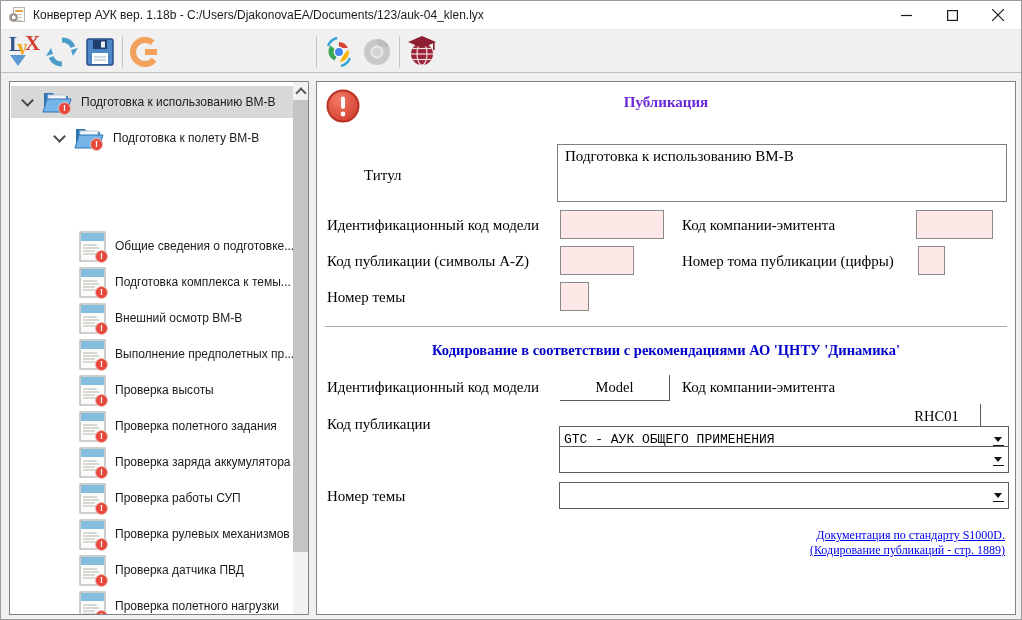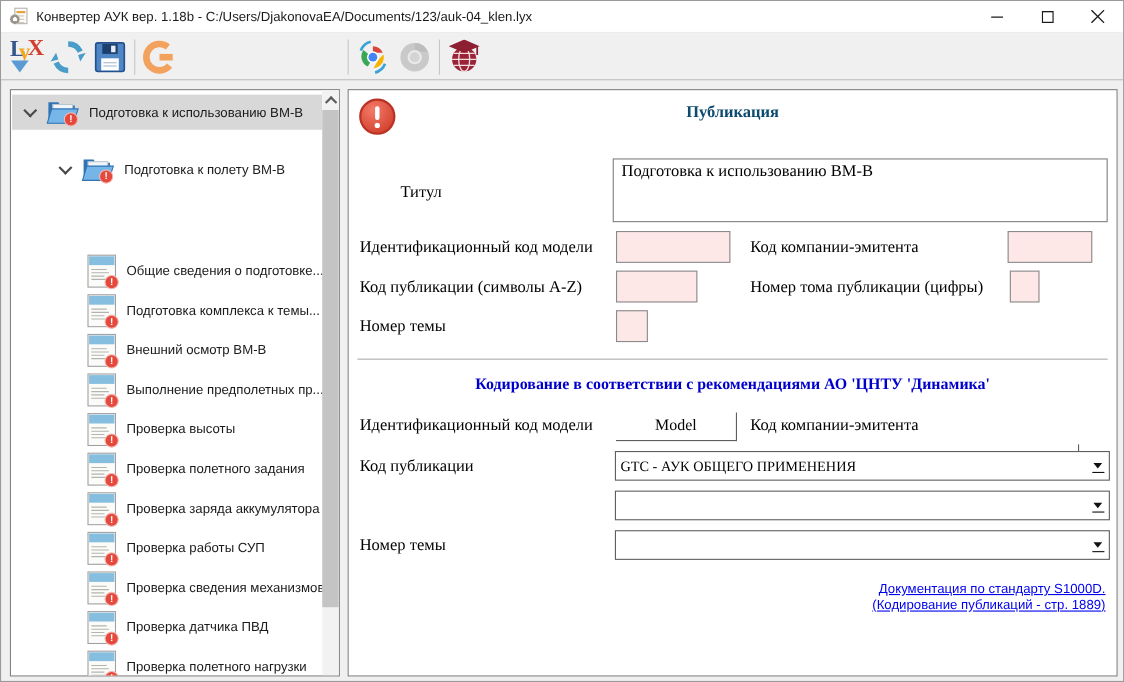--- a/index.html
+++ b/index.html
@@ -73,21 +73,21 @@
     border-right:1px solid #5e5e5e;border-bottom:1px solid #5e5e5e;
     font-family:"Liberation Serif",serif;font-size:14.5px;text-align:center;color:#000;padding:0;}
   .combo{position:absolute;left:242px;width:450px;height:27px;border:1px solid #5e5e5e;background:#fff;
     display:flex;align-items:center;}
   .combo-text{font-size:13px;padding-left:4px;white-space:nowrap;overflow:hidden;}
   .combo-arrow{margin-left:auto;margin-right:4px;position:relative;width:11px;height:12px;}
   .combo-arrow::before{content:"";position:absolute;left:1px;top:3px;width:0;height:0;
     border-left:4.5px solid transparent;border-right:4.5px solid transparent;border-top:5px solid #111;}
   .combo-arrow::after{content:"";position:absolute;left:0;bottom:0;width:11px;height:1px;background:#111;}
   .links{position:absolute;right:10px;top:446px;text-align:right;
-    font-family:Liberation Sans, sans-serif;font-size:12px;line-height:15px;}
+    font-family:Liberation Serif, serif;font-size:12px;line-height:15px;}
   .links a{color:#0000ee;text-decoration:underline;display:block;cursor:pointer;}
 </style>
 </head>
 <body>
 
 <div class="window">
 
   <div class="titlebar">
     <span class="app-icon">
       <span class="page">
@@ -195,21 +195,21 @@
         <svg class="folder-svg" width="32" height="26" viewBox="0 0 32 26">
           <path d="M3 4 h9 l2 3 h13 v16 h-24 z" fill="#2f74b5"></path>
           <rect x="7" y="6" width="18" height="14" fill="#f2f6fa" stroke="#b9c6d2"></rect>
           <path d="M6 10 h24 l-4 13 h-24 z" fill="#76b5e8" stroke="#2f74b5" stroke-width="1"></path>
         </svg>
         <span class="badge" style="left:17px;top:13px;"></span>
       </span>
       <span class="tree-label" style="left:70px;">Подготовка к использованию ВМ-В</span>
     </div>
 
-    <div class="tree-row" style="top:56px;">
+    <div class="tree-row" style="top:40px;">
       <span class="chev" style="left:44px;"></span>
       <span class="node-icon" style="left:62px;top:3px;">
         <svg class="folder-svg" width="32" height="26" viewBox="0 0 32 26">
           <path d="M3 4 h9 l2 3 h13 v16 h-24 z" fill="#2f74b5"></path>
           <rect x="7" y="6" width="18" height="14" fill="#f2f6fa" stroke="#b9c6d2"></rect>
           <path d="M6 10 h24 l-4 13 h-24 z" fill="#76b5e8" stroke="#2f74b5" stroke-width="1"></path>
         </svg>
         <span class="badge" style="left:17px;top:13px;"></span>
       </span>
       <span class="tree-label" style="left:102px;">Подготовка к полету ВМ-В</span>
@@ -332,21 +332,21 @@
         <svg class="doc-svg" width="27" height="31" viewBox="0 0 27 31">
             <rect x="1" y="1" width="25" height="29" fill="#fbfbfa" stroke="#a0a0a0"></rect>
             <rect x="2" y="2" width="23" height="8" fill="#85bede"></rect>
             <line x1="4" y1="14" x2="18" y2="14" stroke="#b4b4ae"></line>
             <line x1="4" y1="17" x2="20" y2="17" stroke="#b4b4ae"></line>
             <line x1="4" y1="20" x2="16" y2="20" stroke="#b4b4ae"></line>
             <line x1="4" y1="23" x2="19" y2="23" stroke="#b4b4ae"></line>
           </svg>
         <span class="badge" style="left:16px;top:19px;"></span>
       </span>
-      <span class="tree-label" style="left:104px;">Проверка сведения механизмов</span>
+      <span class="tree-label" style="left:104px;">Проверка рулевых механизмов</span>
     </div>
     <div class="tree-row" style="top:472px;">
       <span class="node-icon" style="left:68px;top:1px;">
         <svg class="doc-svg" width="27" height="31" viewBox="0 0 27 31">
             <rect x="1" y="1" width="25" height="29" fill="#fbfbfa" stroke="#a0a0a0"></rect>
             <rect x="2" y="2" width="23" height="8" fill="#85bede"></rect>
             <line x1="4" y1="14" x2="18" y2="14" stroke="#b4b4ae"></line>
             <line x1="4" y1="17" x2="20" y2="17" stroke="#b4b4ae"></line>
             <line x1="4" y1="20" x2="16" y2="20" stroke="#b4b4ae"></line>
             <line x1="4" y1="23" x2="19" y2="23" stroke="#b4b4ae"></line>
@@ -385,21 +385,21 @@
             <stop offset="0" stop-color="#f47a68"></stop>
               <stop offset="1" stop-color="#d2402e"></stop>
           </radialGradient>
         </defs>
         <circle cx="18" cy="18" r="15.5" fill="url(#errg)" stroke="#b93223" stroke-width="2"></circle>
         <rect x="16" y="8.5" width="4" height="12.5" rx="2" fill="#fff"></rect>
         <circle cx="18" cy="26" r="2.4" fill="#fff"></circle>
       </svg>
     </span>
 
-    <div class="heading h1" style="color:#0c4a6e;">Публикация</div>
+    <div class="heading h1" style="color:#6d28d9;">Публикация</div>
 
     <span class="flabel" style="left:10px;top:85px;margin-left:37px;">Титул</span>
     <textarea class="title-area" spellcheck="false" style="">Подготовка к использованию ВМ-В</textarea>
 
     <span class="flabel" style="left:10px;top:135px;">Идентификационный код модели</span>
     <input class="pink-input" style="left: 243px; top: 128px; width: 104px;">
     <span class="flabel" style="left:365px;top:135px;">Код компании-эмитента</span>
     <input class="pink-input" style="left: 599px; top: 128px; width: 77px;">
 
     <span class="flabel" style="left:10px;top:171px;">Код публикации (символы A-Z)</span>
@@ -413,21 +413,21 @@
     <div class="divider"></div>
 
     <div class="heading h2" style="color:#0000cc;">Кодирование в соответствии с рекомендациями  АО 'ЦНТУ 'Динамика'</div>
 
     <span class="flabel" style="left:10px;top:297px;">Идентификационный код модели</span>
     <input class="flat-input" style="left: 243px; top: 293px; width: 110px;" value="Model">
     <span class="flabel" style="left:365px;top:297px;">Код компании-эмитента</span>
     <input class="flat-input" style="left: 576px; top: 293px; width: 88px; margin-top: 29px;" value="RHC01">
 
     <span class="flabel" style="left:10px;top:334px;">Код публикации</span>
-    <div class="combo" style="top:328px;">
+    <div class="combo" style="top:344px;font-family:Liberation Mono, monospace;">
       <span class="combo-text">GTC - АУК ОБЩЕГО ПРИМЕНЕНИЯ</span>
       <span class="combo-arrow"></span>
     </div>
 
     <div class="combo" style="top:364px;">
       <span class="combo-text"></span>
       <span class="combo-arrow"></span>
     </div>
 
     <span class="flabel" style="left:10px;top:406px;">Номер темы</span>

